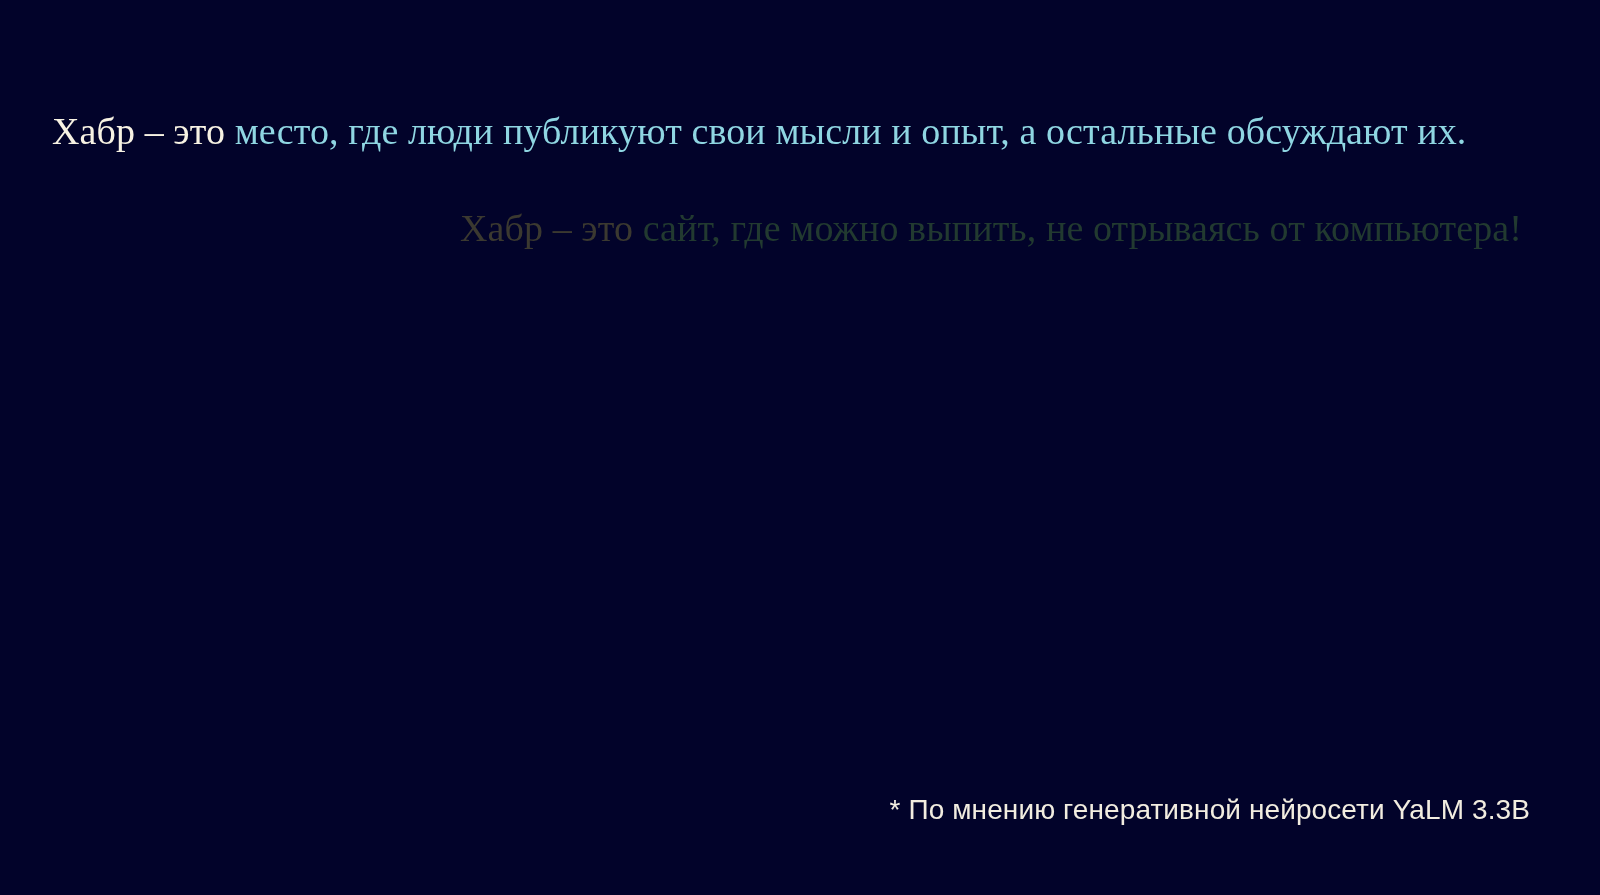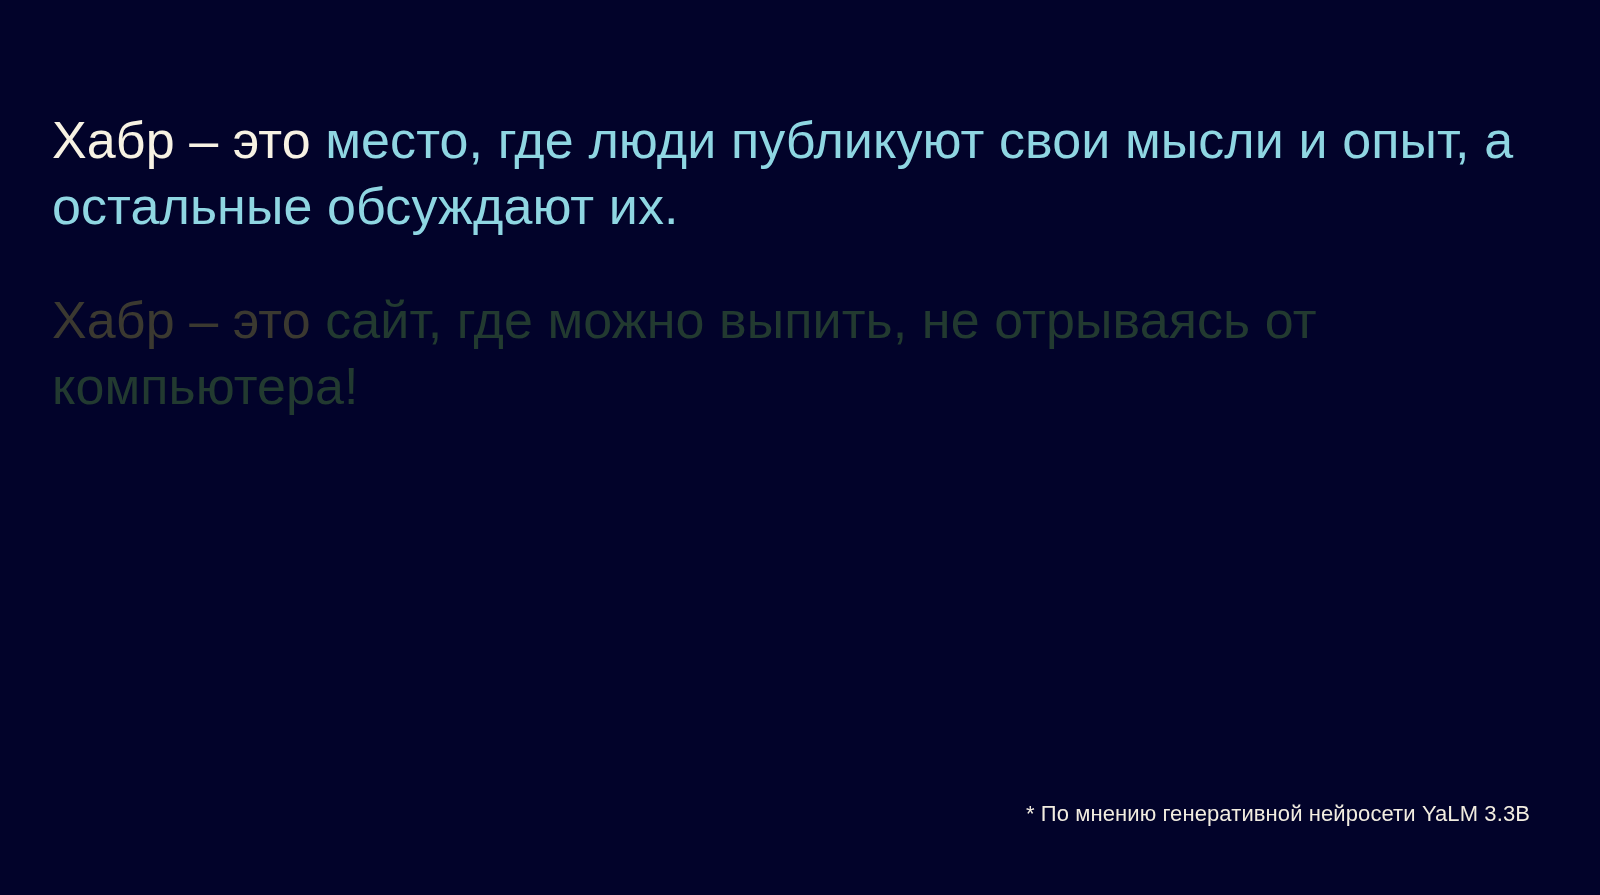--- a/index.html
+++ b/index.html
@@ -25,30 +25,32 @@
   }
 
   .quotes {
     position: absolute;
     left: 52px;
     top: 108px;
     width: 1470px;
   }
 
   .quote {
-    font-size: 52px;
+    font-size: 38px;
     line-height: 1.26;
     letter-spacing: 0.1px;
     font-weight: 400;
     margin: 0 0 49px 0;
     white-space: normal;
+    font-family: Liberation Serif, serif;
   }
 
   .quote:last-child {
     margin-bottom: 15px;
+    text-align: right;
   }
 
   
   .quote-1            { color: #8fd6e2; }
   .quote-1 .lead      { color: #f7f2e3; }
 
   
   .quote-2            { color: #55787f; }
   .quote-2 .lead      { color: #93907f; }
 
@@ -57,21 +59,21 @@
   .quote-3 .lead      { color: #3b3930; }
 
   .lead {
     
   }
 
   .footnote {
     position: absolute;
     right: 70px;
     bottom: 68px;
-    font-size: 22px;
+    font-size: 28px;
     line-height: 1.2;
     font-weight: 400;
     color: #f2ede0;
     text-align: right;
     letter-spacing: 0.1px;
     white-space: nowrap;
   }
 </style>
 </head>
 <body>

